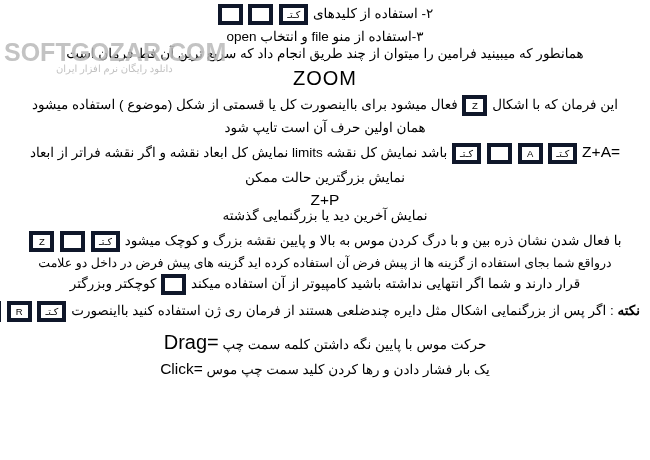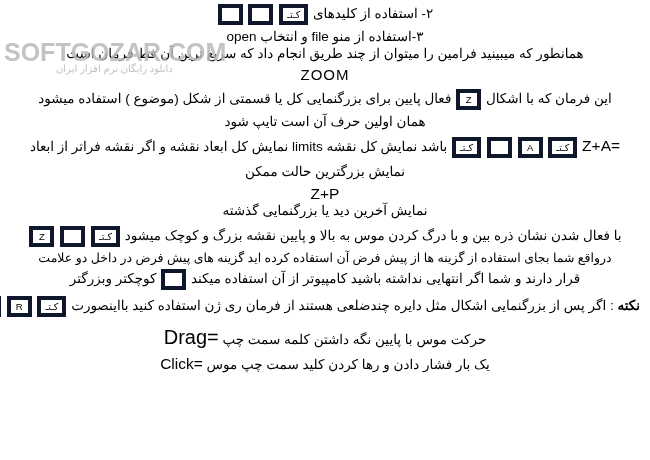--- a/index.html
+++ b/index.html
@@ -31,21 +31,21 @@
     line-height: 1.12;
     white-space: nowrap;
     font-size: 13.5px;
   }
 
   .line.small {
     font-size: 12.5px;
   }
 
   .line.heading {
-    font-size: 15px;
+    font-size: 20px;
     letter-spacing: 1px;
     direction: ltr;
     margin: 2px 0 3px 0;
   }
 
   .line.eq {
     direction: ltr;
     font-size: 15.5px;
   }
 
@@ -146,21 +146,21 @@
 
   <div class="spacer-4"></div>
 
   <div class="line heading">ZOOM</div>
 
   <div class="spacer-2"></div>
 
   <div class="line">
     <span>این فرمان که با اشکال</span>
     <span class="key narrow">Z</span>
-    <span>فعال پایین برای بزرگنمایی کل یا قسمتی از شکل (موضوع ) استفاده میشود</span>
+    <span>فعال میشود برای بااینصورت کل یا قسمتی از شکل (موضوع ) استفاده میشود</span>
   </div>
 
   <div class="spacer-2"></div>
 
   <div class="spacer-2"></div>
 
   <div class="line">همان اولین حرف آن است تایپ شود</div>
 
   <div class="spacer-8"></div>
 

